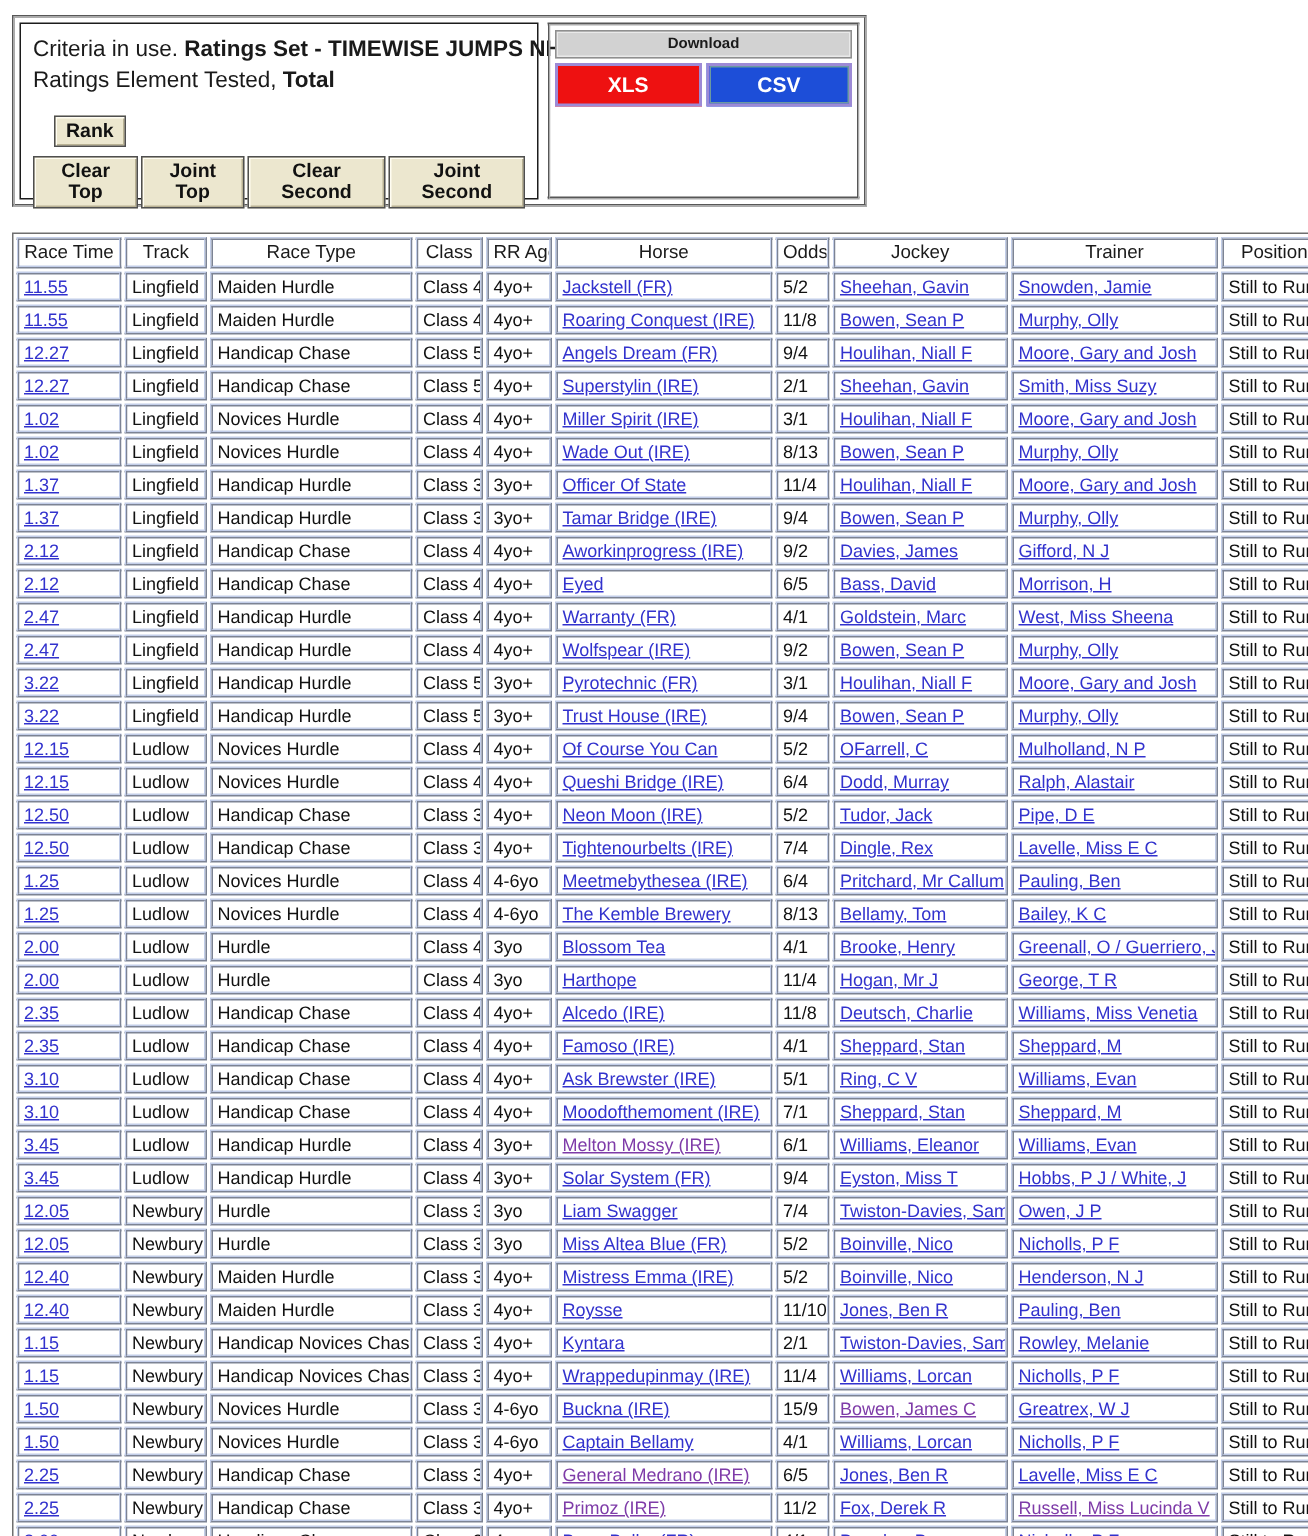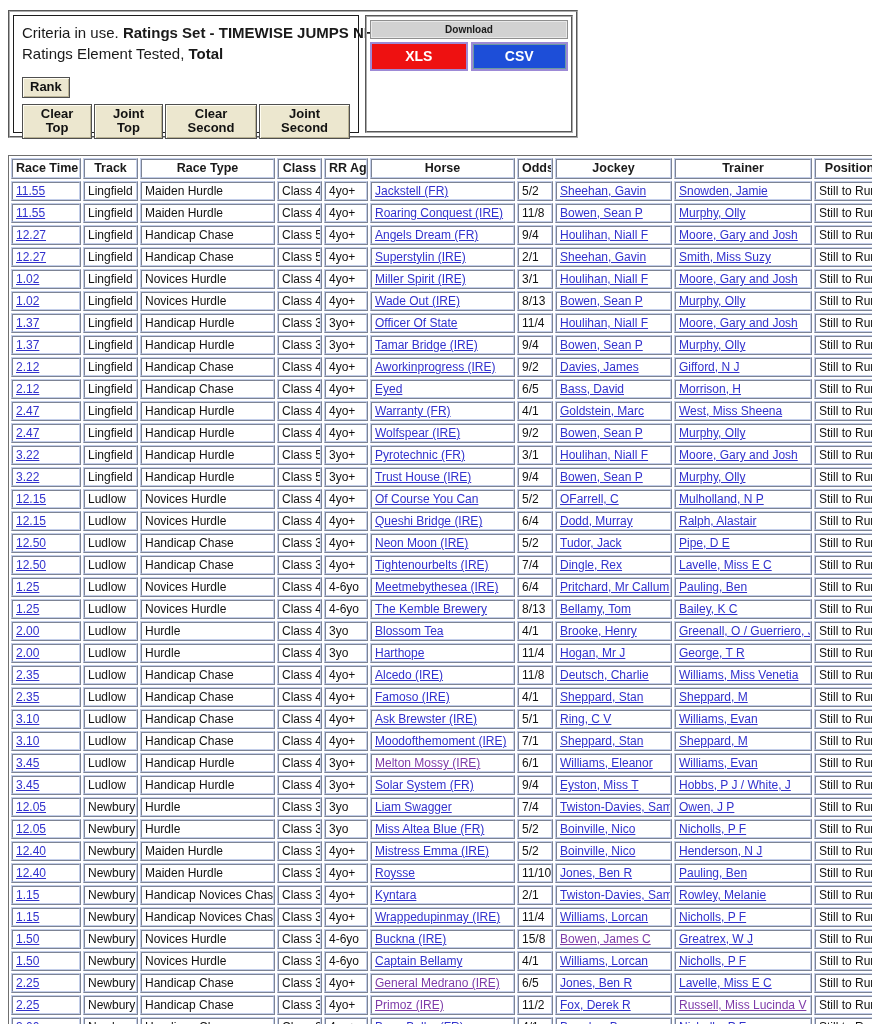--- a/index.html
+++ b/index.html
@@ -34,21 +34,21 @@
   .beige-btn {
     font-family: "Liberation Sans", sans-serif;
     font-size: 13px; font-weight: bold; color: #111;
     background: #ece7cf;
     border: 1px solid #4f4f4f;
     box-shadow: inset 1px 1px 0 #fffdf2, inset -1px -1px 0 #b9b294;
     padding: 2px 7px 3px 7px;
     cursor: pointer;
     line-height: 14px;
   }
-  .rank-row { margin-top: 13px; }
+  .rank-row { margin-top: 13px; margin-left: 14px; }
   .btn-row { margin-top: 6px; display: flex; gap: 2px; }
 
   .download-cell { padding: 3px; flex: 1; }
   .download-box {
     border: 2px groove #ababab;
     height: 100%;
     padding: 3px;
   }
   .download-header {
     border: 1px solid #8f8f8f;
@@ -83,21 +83,21 @@
   table.races th, table.races td {
     border: 2px ridge var(--cellborder);
     font-size: 12px;
     line-height: 14px;
     padding: 1px 3px;
     white-space: nowrap;
     overflow: hidden;
     background: #fff;
   }
   table.races th {
-    font-weight: bold;
+    font-weight: normal;
     text-align: center;
     font-size: 12.5px;
     line-height: 15px;
   }
   table.races td { text-align: left; color: #111; }
   a.cell-link { color: var(--link); text-decoration: underline; cursor: pointer; }
   a.cell-link.visited { color: var(--visited); }
 
   col.c-time { width: 70px; }  col.c-track { width: 55px; }
   col.c-type { width: 135px; } col.c-class { width: 45px; }
@@ -571,21 +571,21 @@
         <td><a class="cell-link">Nicholls, P F</a></td>
         <td>Still to Run</td>
       </tr>
       <tr>
         <td><a class="cell-link">1.50</a></td>
         <td>Newbury</td>
         <td>Novices Hurdle</td>
         <td>Class 3</td>
         <td>4-6yo</td>
         <td><a class="cell-link">Buckna (IRE)</a></td>
-        <td>15/8</td>
+        <td>15/9</td>
         <td><a class="cell-link visited">Bowen, James C</a></td>
         <td><a class="cell-link">Greatrex, W J</a></td>
         <td>Still to Run</td>
       </tr>
       <tr>
         <td><a class="cell-link">1.50</a></td>
         <td>Newbury</td>
         <td>Novices Hurdle</td>
         <td>Class 3</td>
         <td>4-6yo</td>

